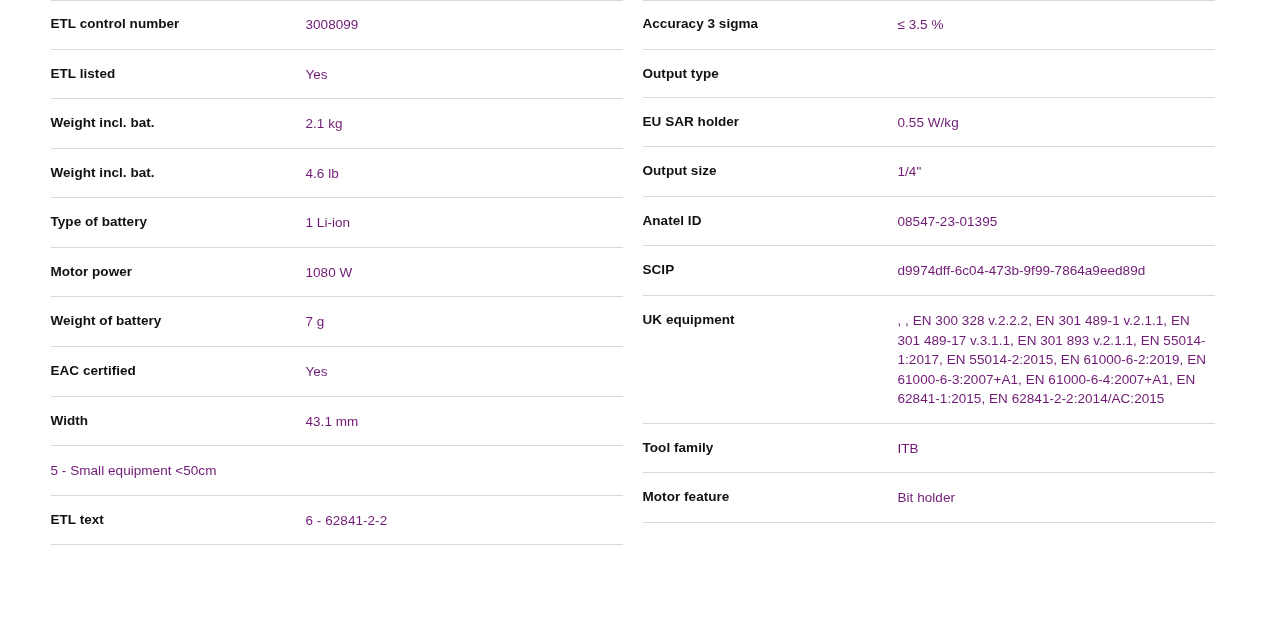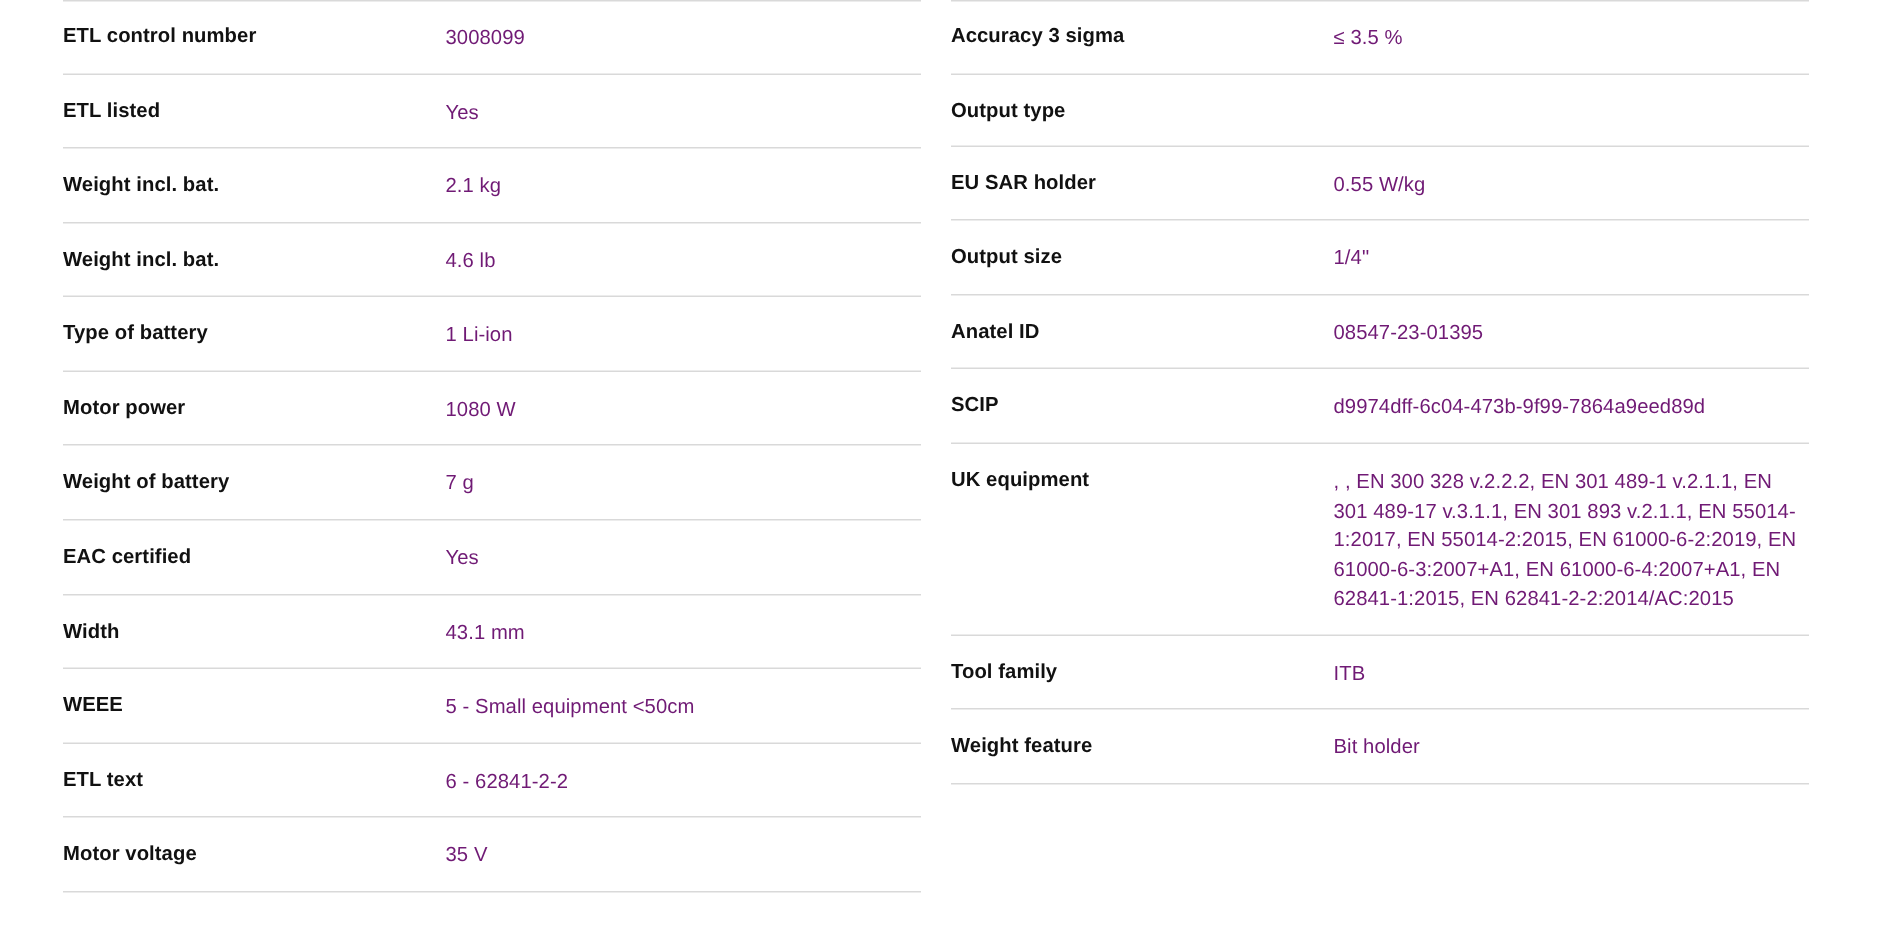--- a/index.html
+++ b/index.html
@@ -13,20 +13,21 @@
     font-family: "Liberation Sans", sans-serif;
     color: #1a1a1a;
     overflow: hidden;
   }
   .spec-page {
     display: flex;
     width: 1265px;
     box-sizing: border-box;
     padding: 0 42px 0 42px;
     gap: 20px;
+    justify-content: center;
   }
   .spec-column {
     flex: 1 1 0;
     min-width: 0;
   }
   .spec-column.left {
     max-width: 572px;
   }
   .spec-column.right {
     max-width: 572px;
@@ -97,30 +98,25 @@
     </div>
     <div class="spec-row">
       <div class="spec-label">EAC certified</div>
       <div class="spec-value">Yes</div>
     </div>
     <div class="spec-row">
       <div class="spec-label">Width</div>
       <div class="spec-value">43.1 mm</div>
     </div>
     <div class="spec-row">
-      <div class="spec-label">WEEE</div>
       <div class="spec-value">5 - Small equipment &lt;50cm</div>
     </div>
     <div class="spec-row">
       <div class="spec-label">ETL text</div>
       <div class="spec-value">6 - 62841-2-2</div>
-    </div>
-    <div class="spec-row">
-      <div class="spec-label">Motor voltage</div>
-      <div class="spec-value">35 V</div>
     </div>
   </div>
 
   <div class="spec-column right">
     <div class="spec-row first">
       <div class="spec-label">Accuracy 3 sigma</div>
       <div class="spec-value">≤ 3.5 %</div>
     </div>
     <div class="spec-row">
       <div class="spec-label">Output type</div>
@@ -143,18 +139,18 @@
     </div>
     <div class="spec-row">
       <div class="spec-label">UK equipment</div>
       <div class="spec-value">, , EN 300 328 v.2.2.2, EN 301 489-1 v.2.1.1, EN 301 489-17 v.3.1.1, EN 301 893 v.2.1.1, EN 55014-1:2017, EN 55014-2:2015, EN 61000-6-2:2019, EN 61000-6-3:2007+A1, EN 61000-6-4:2007+A1, EN 62841-1:2015, EN 62841-2-2:2014/AC:2015</div>
     </div>
     <div class="spec-row">
       <div class="spec-label">Tool family</div>
       <div class="spec-value">ITB</div>
     </div>
     <div class="spec-row">
-      <div class="spec-label">Weight feature</div>
+      <div class="spec-label">Motor feature</div>
       <div class="spec-value">Bit holder</div>
     </div>
   </div>
 
 </div>
 
 </body></html>

